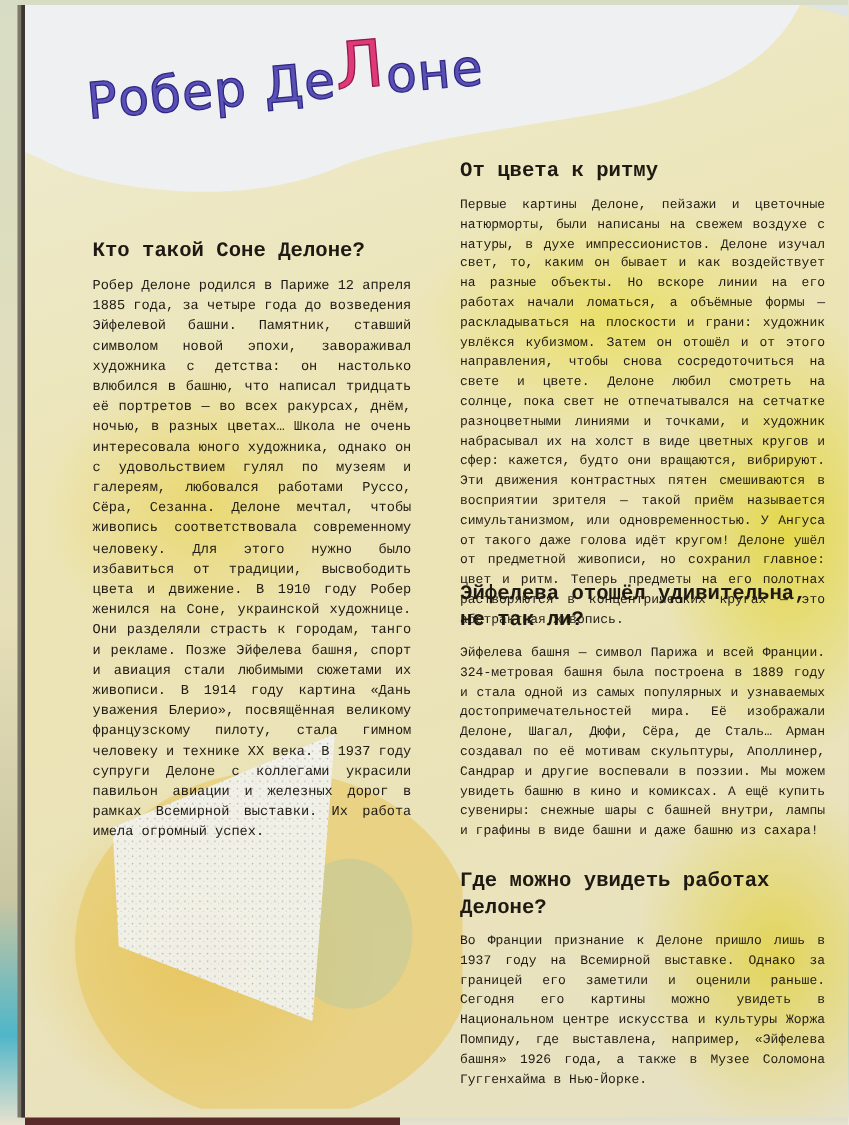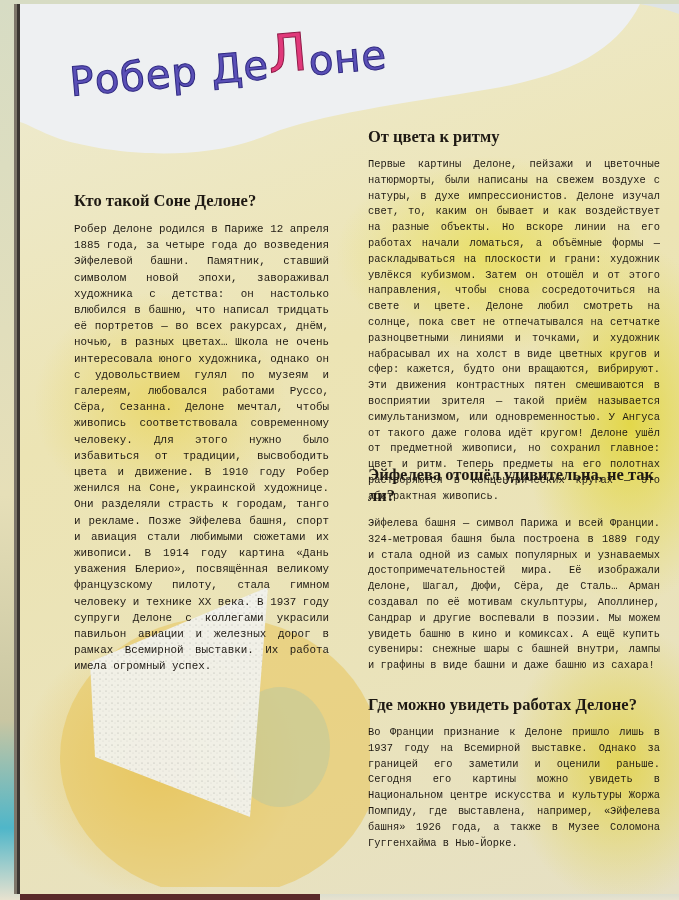--- a/index.html
+++ b/index.html
@@ -26,21 +26,21 @@
     .title {
       position: absolute; left: 52px; top: 44px;
       font-family: "DejaVu Sans", sans-serif; font-size: 40px; letter-spacing: 1px;
       color: #5a4fb6; -webkit-text-stroke: 1px #2e2880; transform: rotate(-5deg); transform-origin: left bottom;
       white-space: nowrap;
     }
     .title .accent { color: #e0397a; -webkit-text-stroke: 1px #8e1a46; font-size: 52px; position: relative; top: -6px; }
     .triangle { position: absolute; left: 30px; top: 583px; }
     .section { position: absolute; color: #1f1a14; }
     .section h2 {
-      margin: 0 0 10px 0; font-family: Liberation Serif, serif; font-weight: bold;
+      margin: 0 0 10px 0; font-family: Liberation Mono, monospace; font-weight: bold;
       font-size: 16.5px; line-height: 21px; color: #1e1913;
     }
     .section p {
       margin: 0; font-family: Liberation Mono, monospace; font-size: 10.4px; line-height: 15.8px;
       text-align: justify; hyphens: auto;
     }
     #s-who { left: 54px; top: 186px; width: 255px; }
     #s-who p { font-size: 10.9px; line-height: 16.2px; }
     #s-rhythm { left: 348px; top: 122px; width: 292px; }
     #s-eiffel { left: 348px; top: 460px; width: 292px; }

